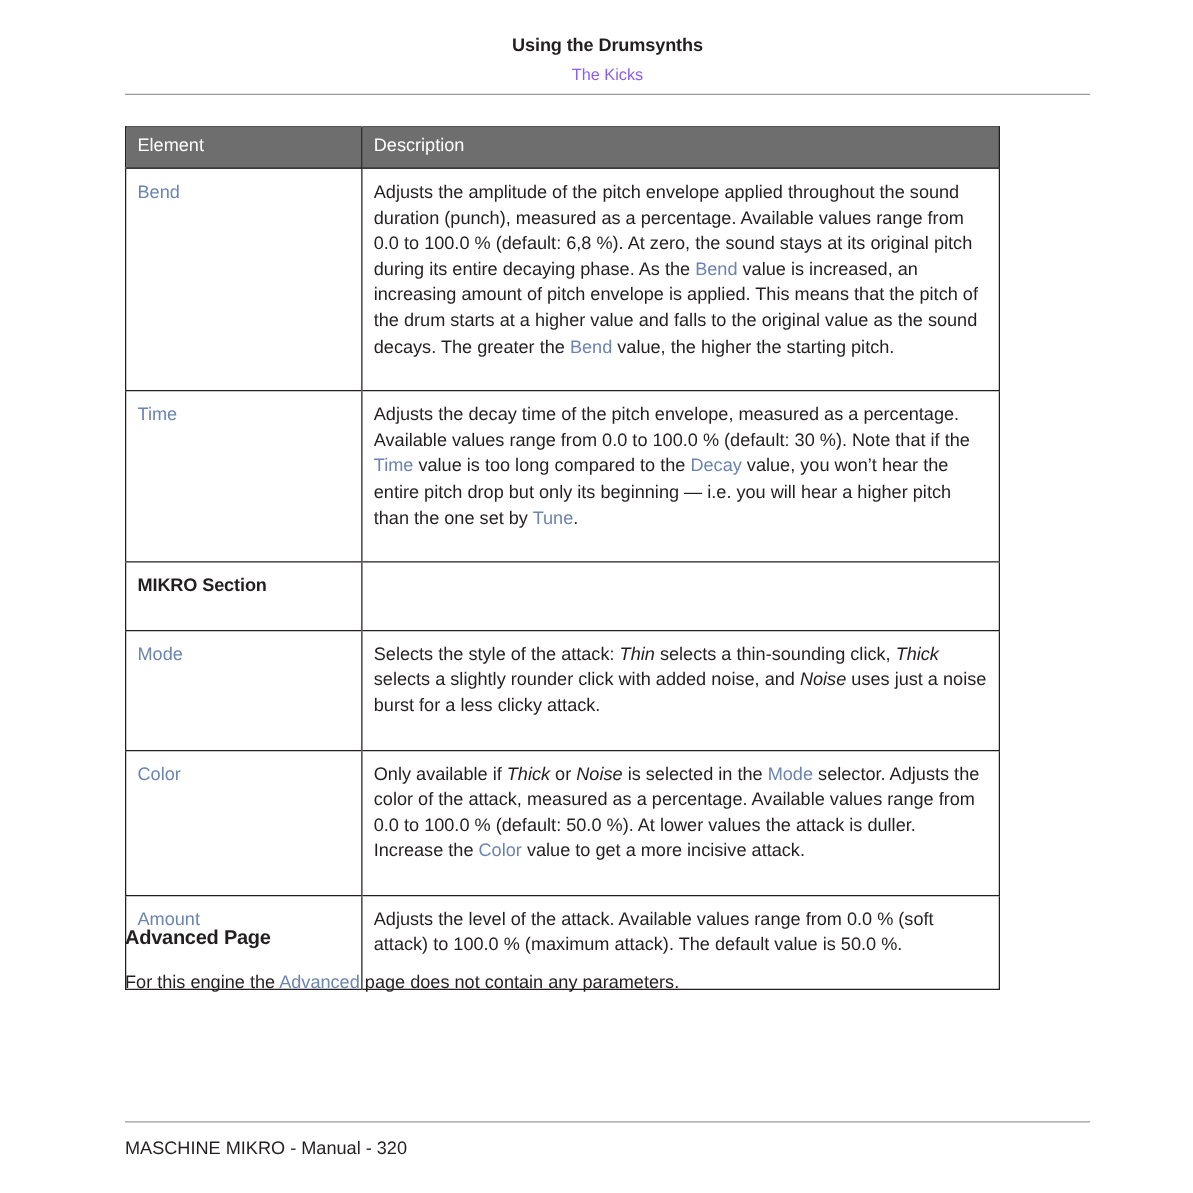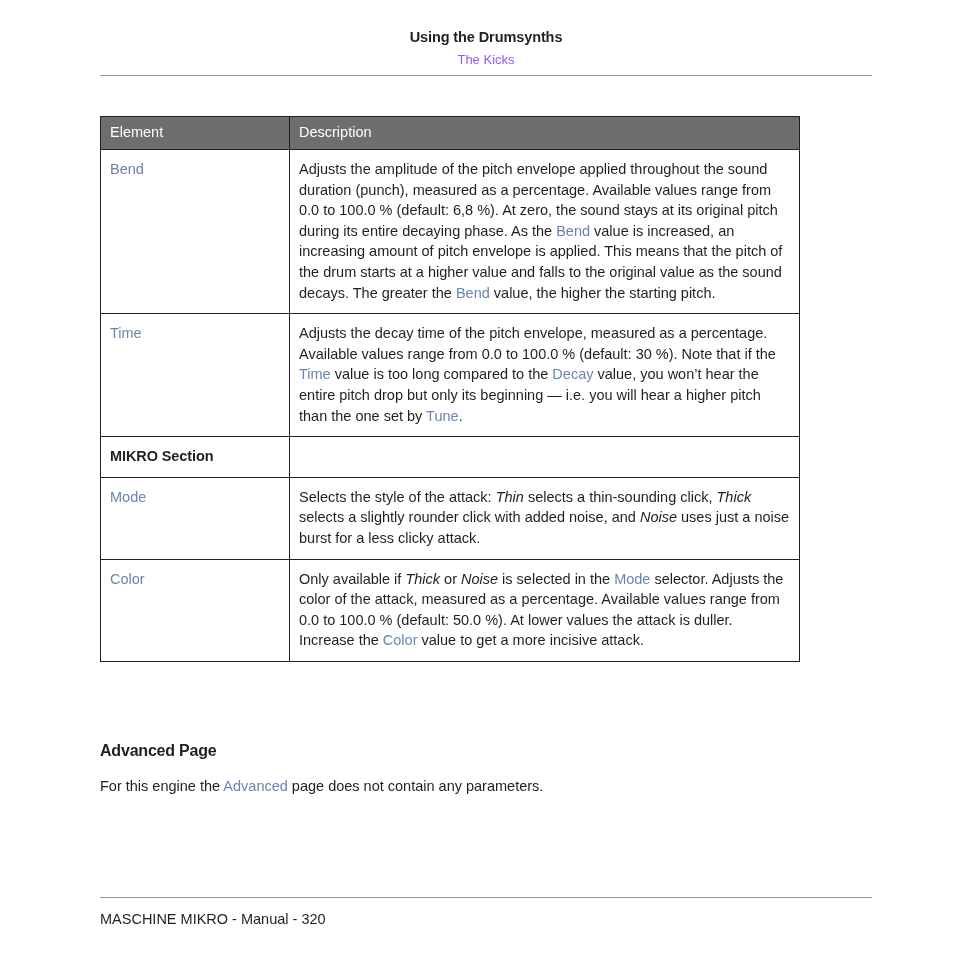--- a/index.html
+++ b/index.html
@@ -54,21 +54,21 @@
     top: 75px;
     width: 772px;
     height: 1px;
     background: #9a9a9a;
   }
 
   
   .param-table {
     position: absolute;
     left: 100px;
-    top: 116px;
+    top: 101px;
     width: 699px;
     border-collapse: collapse;
     table-layout: fixed;
     border: 1px solid #231f20;
   }
   .param-table col.c-element { width: 189px; }
   .param-table col.c-desc { width: 510px; }
 
   .param-table thead th {
     background: #6e6e6e;
@@ -80,21 +80,21 @@
     line-height: 17px;
     border-right: 1px solid #231f20;
     border-bottom: 1px solid #231f20;
     vertical-align: top;
   }
   .param-table thead th:last-child { border-right: none; }
 
   .param-table td {
     border-top: 1px solid #231f20;
     border-right: 1px solid #231f20;
-    padding: 9px 9px 10px 9px;
+    padding: 9px 9px 24px 9px;
     vertical-align: top;
     font-size: 14.5px;
     line-height: 20.6px;
     color: #231f20;
   }
   .param-table td:last-child { border-right: none; }
   .param-table tr:first-child td { border-top: none; }
 
   .cell-element { color: #6b84b0; }
   .cell-element.section-label {
@@ -180,20 +180,24 @@
           <td>&nbsp;</td>
         </tr>
         <tr>
           <td><span class="cell-element">Mode</span></td>
           <td><span>Selects the style of the attack: </span><span class="ital">Thin</span><span> selects a thin-sounding click, </span><span class="ital">Thick</span><span> selects a slightly rounder click with added noise, and </span><span class="ital">Noise</span><span> uses just a noise burst for a less clicky attack.</span></td>
         </tr>
         <tr>
           <td><span class="cell-element">Color</span></td>
           <td><span>Only available if </span><span class="ital">Thick</span><span> or </span><span class="ital">Noise</span><span> is selected in the </span><span class="xref">Mode</span><span> selector. Adjusts the color of the attack, measured as a percentage. Available values range from 0.0 to 100.0 % (default: 50.0 %). At lower values the attack is duller. Increase the </span><span class="xref">Color</span><span> value to get a more incisive attack.</span></td>
         </tr>
+        <tr>
+          <td><span class="cell-element">Amount</span></td>
+          <td><span>Adjusts the level of the attack. Available values range from 0.0 % (soft attack) to 100.0 % (maximum attack). The default value is 50.0 %.</span></td>
+        </tr>
       </tbody>
   </table>
 
   <div class="section-heading">Advanced Page</div>
   <div class="body-para"><span>For this engine the </span><span class="xref">Advanced</span><span> page does not contain any parameters.</span></div>
 
   <div class="footer-rule"></div>
   <div class="footer-text">MASCHINE MIKRO - Manual - 320</div>
 
 </div>

